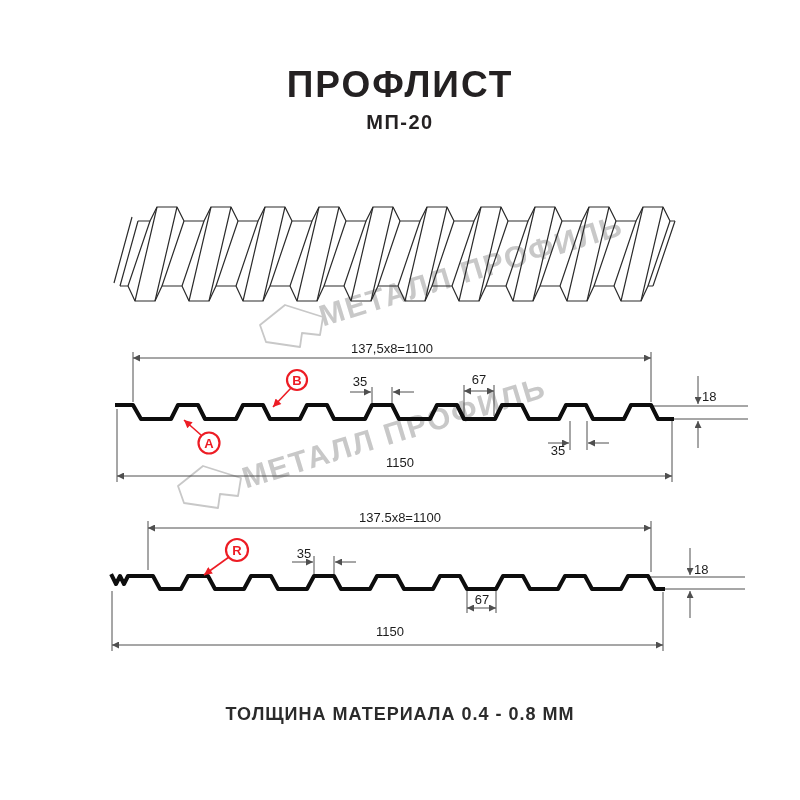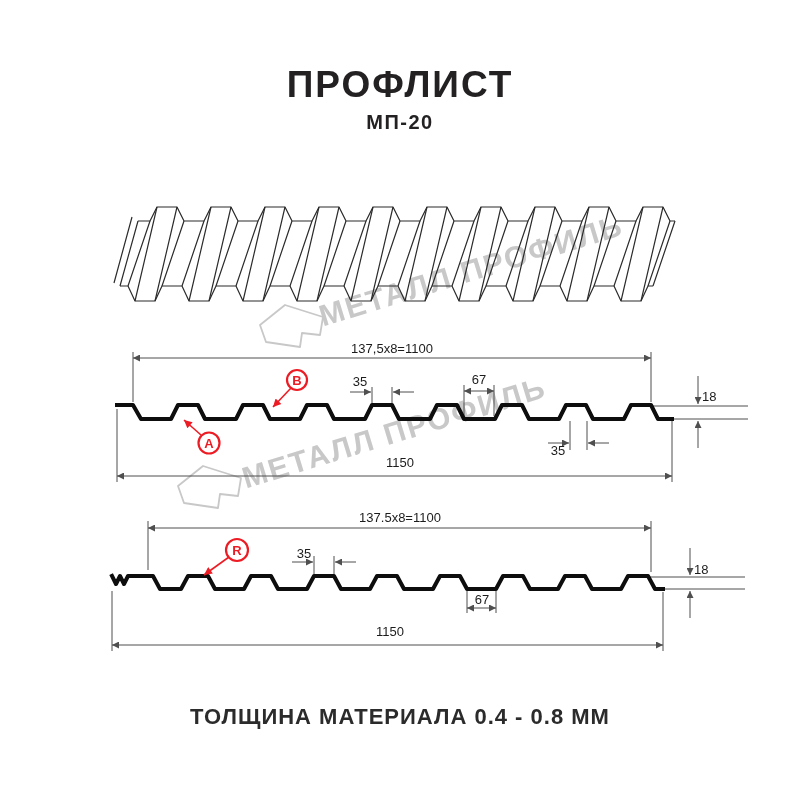--- a/index.html
+++ b/index.html
@@ -3,21 +3,21 @@
 <meta charset="utf-8">
 <style>
   html,body{margin:0;padding:0;background:#ffffff;width:800px;height:800px;overflow:hidden;
     font-family:"Liberation Sans",sans-serif;}
   .stage{position:relative;width:800px;height:800px;background:#fff;padding-left:43px;}
   .title{position:absolute;left:0;top:64px;width:800px;text-align:center;
     font-size:37px;font-weight:bold;letter-spacing:2px;color:#242122;}
   .subtitle{position:absolute;left:0;top:111px;width:800px;text-align:center;
     font-size:20px;font-weight:600;letter-spacing:1.5px;color:#242122;}
   .footer-note{position:absolute;left:0;top:704px;width:800px;text-align:center;
-    font-size:22px;font-weight:600;letter-spacing:1px;color:#2b2b2b;}
+    font-size:18px;font-weight:600;letter-spacing:1px;color:#2b2b2b;}
   .wm{position:absolute;font-size:30px;font-weight:bold;letter-spacing:2px;color:#c8c8c8;
     white-space:nowrap;transform:rotate(-17deg);transform-origin:0 50%;z-index:1;}
   .wm1{left:320px;top:300px;}
   .wm2{left:243px;top:462px;}
   svg.draw{position:absolute;left:0;top:0;z-index:2;}
   .dim line,.dim path{stroke:#4f4f4f;stroke-width:1;fill:none;}
   .dim text{fill:#1c1c1c;font-size:13px;font-family:"Liberation Sans",sans-serif;
     text-anchor:middle;}
   .dim text.ts{text-anchor:start;}
   .profile{stroke:#0d0d0d;stroke-width:4;fill:none;stroke-linejoin:round;stroke-linecap:square;}

